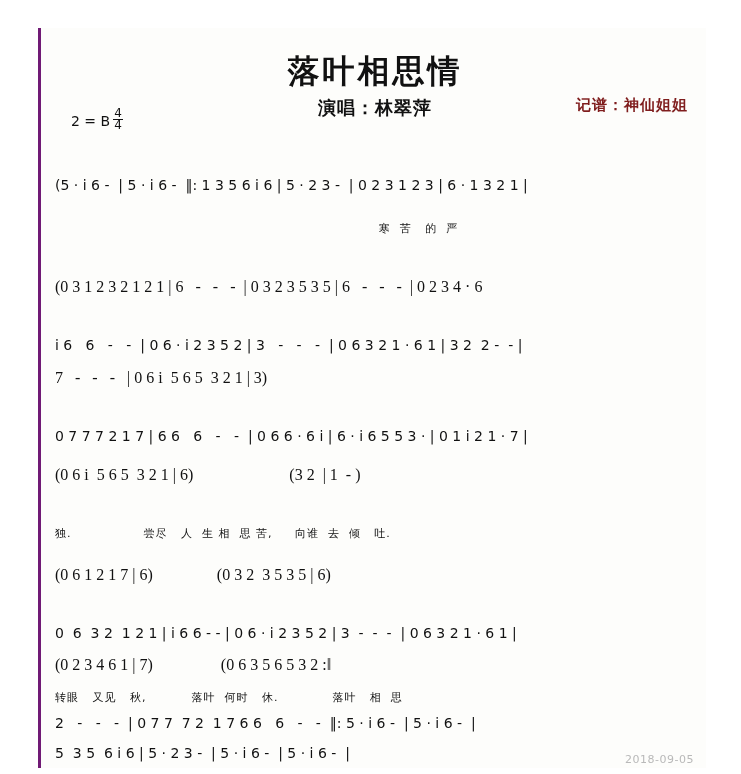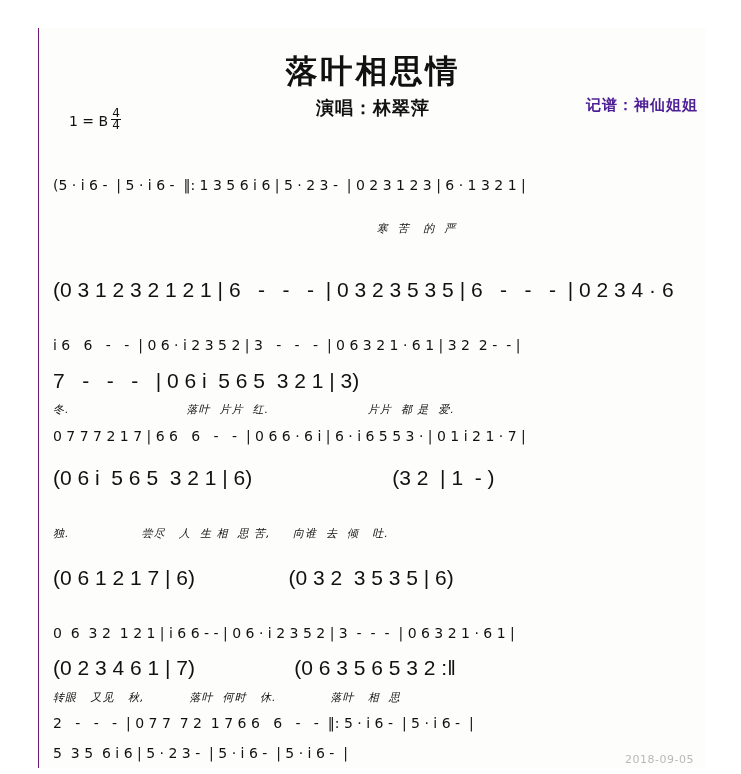--- a/index.html
+++ b/index.html
@@ -14,21 +14,21 @@
     position: relative;
     overflow: hidden;
   }
   .sheet {
     position: absolute;
     left: 38px;
     top: 28px;
     width: 668px;
     height: 740px;
     background: #fdfdfb;
-    border-left: 1px solid #701a75;
+    border-left: 3px solid #701a75;
     box-sizing: border-box;
   }
   .page {
     position: absolute;
     inset: 0;
   }
 
   
   .title {
     position: absolute;
@@ -50,26 +50,26 @@
     text-align: center;
     font-family: "DejaVu Sans", sans-serif;
     font-weight: bold;
     font-size: 18px;
     letter-spacing: 1px;
     color: #111;
   }
   .arranger {
     position: absolute;
     top: 68px;
-    right: 8px;
+    right: 18px;
     font-family: "DejaVu Sans", sans-serif;
     font-weight: bold;
     font-size: 15px;
     letter-spacing: 1px;
-    color: #4c1d95;
+    color: #7f1d1d;
   }
   .keysig {
     position: absolute;
     top: 80px;
     left: 30px;
     font-family: "DejaVu Sans", sans-serif;
     font-size: 14px;
     color: #111;
   }
   .keysig .frac {
@@ -98,25 +98,24 @@
     line-height: 1.0;
     height: 26px;
   }
   .lyr {
     font-family: "DejaVu Sans", sans-serif;
     font-size: 11px;
     letter-spacing: 1px;
     color: #111;
     height: 16px;
     white-space: pre;
-    font-style: italic;
   }
   .above {
-    font-family: Liberation Sans, sans-serif;
-    font-size: 21px;
+    font-family: Liberation Serif, serif;
+    font-size: 16px;
     height: 22px;
     white-space: pre;
   }
   .stamp {
     position: absolute;
     right: 12px;
     bottom: 2px;
     font-family: "DejaVu Sans", sans-serif;
     font-size: 11px;
     color: #b9b9b9;
@@ -127,36 +126,35 @@
 <body>
 
 <div class="sheet">
   <div class="page">
 
     <div class="title">落叶相思情</div>
     <div class="singer">演唱：林翠萍</div>
     <div class="arranger">记谱：神仙姐姐</div>
 
     <div class="keysig">
-      <span>1 = B</span><span class="frac"><span class="num">4</span><span class="den">4</span></span>
+      <span>2 = B</span><span class="frac"><span class="num">4</span><span class="den">4</span></span>
     </div>
 
     <div class="sys" style="top:112px;">
       <div class="notes">(5 · i 6 -  | 5 · i 6 -  ‖: 1 3 5 6 i 6 | 5 · 2 3 -  | 0 2 3 1 2 3 | 6 · 1 3 2 1 |</div>
       <div class="lyr"></div>
     </div>
 
     <div class="sys" style="top:155px;">
       <div class="lyr">                                                                        寒  苦   的  严</div>
     </div>
 
     <div class="sys" style="top:212px;">
       <div class="above">(0 3 1 2 3 2 1 2 1 | 6   -   -   -  | 0 3 2 3 5 3 5 | 6   -   -   -  | 0 2 3 4 · 6</div>
       <div class="notes">i 6   6   -   -  | 0 6 · i 2 3 5 2 | 3   -   -   -  | 0 6 3 2 1 · 6 1 | 3 2  2 -  - |</div>
-      <div class="lyr">冬.                          落叶  片片  红.                      片片  都 是  爱.</div>
     </div>
 
     <div class="sys" style="top:303px;">
       <div class="above">7   -   -   -   | 0 6 i  5 6 5  3 2 1 | 3)</div>
       <div class="notes">0 7 7 7 2 1 7 | 6 6   6   -   -  | 0 6 6 · 6 i | 6 · i 6 5 5 3 · | 0 1 i 2 1 · 7 |</div>
     </div>
 
     <div class="sys" style="top:400px;">
       <div class="above">(0 6 i  5 6 5  3 2 1 | 6)                        (3 2  | 1  - )</div>
       <div class="lyr">独.                尝尽   人  生 相  思 苦,     向谁  去  倾   吐.</div>

